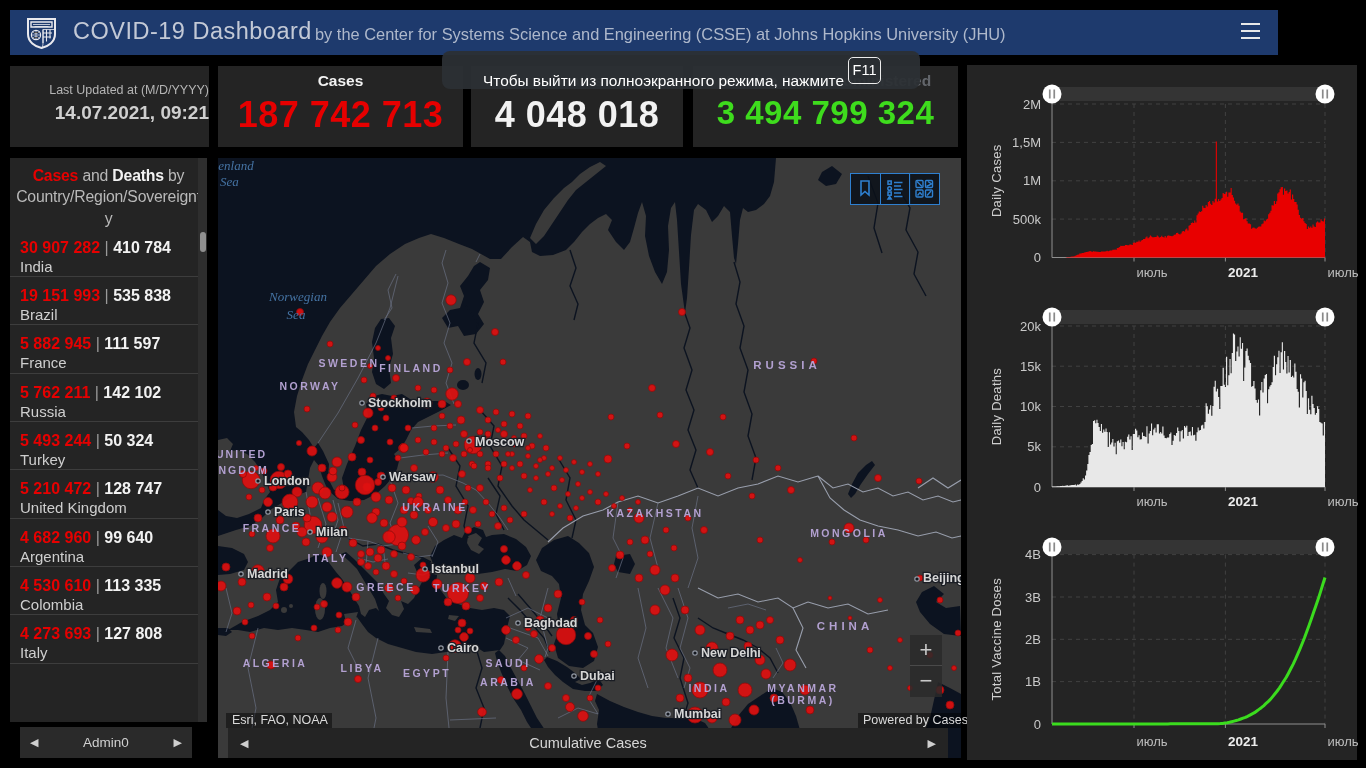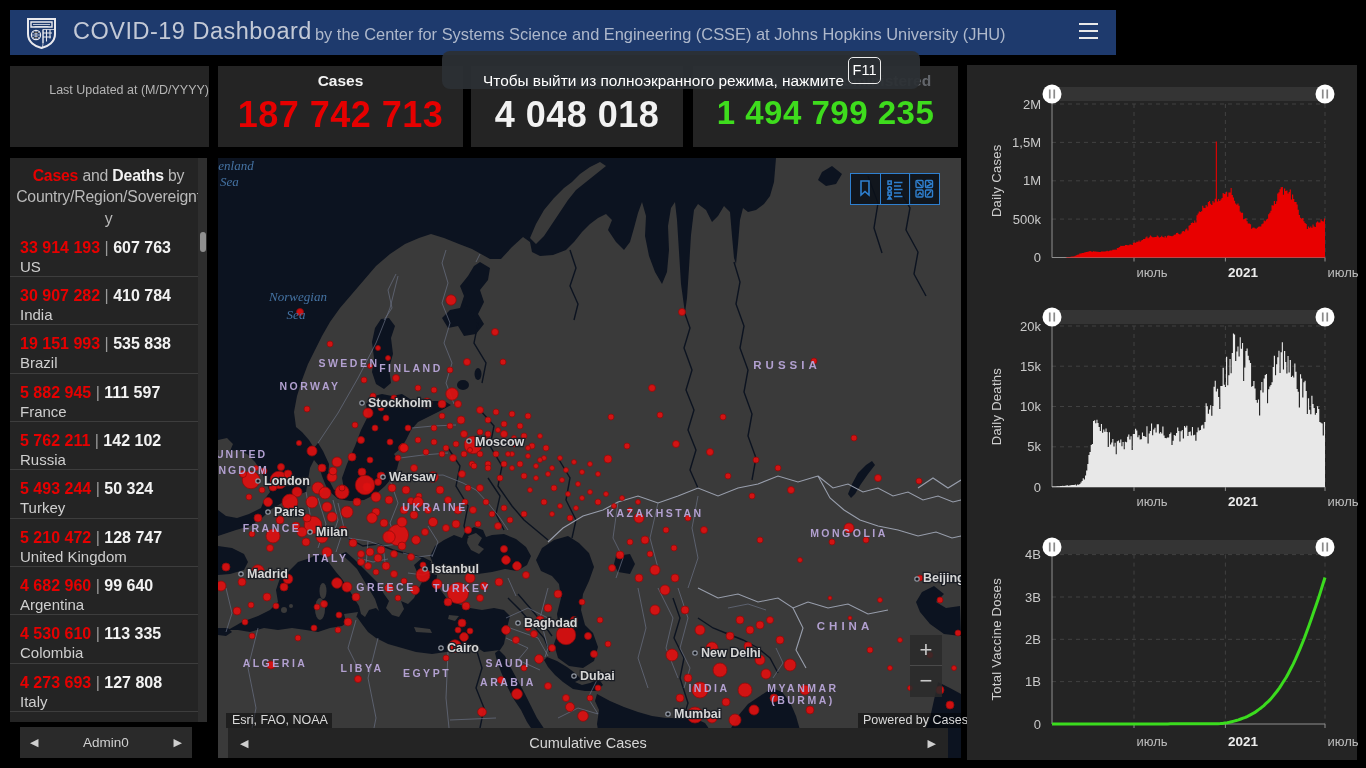--- a/index.html
+++ b/index.html
@@ -1,18 +1,18 @@
 <!DOCTYPE html>
 <html><head><meta charset="utf-8">
 <style>
 * { margin:0; padding:0; box-sizing:border-box; }
 html,body { width:1366px; height:768px; background:#000; overflow:hidden;
   font-family:"Liberation Sans", sans-serif; }
 .abs { position:absolute; }
-#header { position:absolute; left:10px; top:10px; width:1106px; height:45px;
+#header { position:absolute; left:10px; top:10px; width:1268px; height:45px;
   background:#1e3a6d;padding-left:28px; }
 #htitle { position:absolute; left:63px; top:8px; font-size:23.5px; color:#c3c9d6; letter-spacing:0.5px; }
 #hsub { position:absolute; left:305px; top:15px; font-size:16.4px; color:#aeb8cb; }
 #burger { position:absolute; right:18px; top:13px; width:19px; }
 #burger div { height:2.4px; background:#e8e8e8; margin-bottom:4.6px; }
 .panel { position:absolute; background:#242424; }
 .ptitle { text-align:center; font-weight:bold; font-size:15.5px; color:#f2f2f2; padding-top:6px; }
 .pnum { text-align:center; font-weight:bold; font-size:36px; margin-top:4px; letter-spacing:0.5px; white-space:nowrap; }
 #lastupd { left:10px; top:66px; width:199px; height:81px; text-align:right; }
 #lastupd .l1 { font-size:12.5px; color:#b5b5b5; margin-top:17px; }
@@ -72,40 +72,37 @@
   <div id="hsub">by the Center for Systems Science and Engineering (CSSE) at Johns Hopkins University (JHU)</div>
   <div id="burger">
       <div></div>
       <div></div>
       <div></div>
     </div>
 </div>
 
 <div class="panel" id="lastupd">
     <div class="l1">Last Updated at (M/D/YYYY)</div>
+    <div class="l2">14.07.2021, 09:21</div>
   </div>
 <div class="panel" id="pcases">
     <div class="ptitle">Cases</div>
     <div class="pnum" style="color:#e60000">187 742 713</div>
   </div>
 <div class="panel" id="pdeaths">
     <div class="ptitle">Deaths</div>
     <div class="pnum" style="color:#f2f2f2">4 048 018</div>
   </div>
 <div class="panel" id="pvacc">
     <div class="ptitle">Vaccine Doses Administered</div>
-    <div class="pnum" style="color:#3edc1d">1 494 799 235</div>
+    <div class="pnum" style="color:#3edc1d">3 494 799 324</div>
   </div>
 
 <div class="panel" id="sidebar">
   <div id="sbtitle"><span class="red">Cases</span> and <span class="wh">Deaths</span> by<br>Country/Region/Sovereignt<br>y</div>
-  <div class="item">
-      <div class="inum"><span class="ired">33 914 193</span><span class="isep"> | </span><span class="iwhite">607 763</span></div>
-      <div class="iname">US</div>
-    </div>
 <div class="item">
       <div class="inum"><span class="ired">30 907 282</span><span class="isep"> | </span><span class="iwhite">410 784</span></div>
       <div class="iname">India</div>
     </div>
 <div class="item">
       <div class="inum"><span class="ired">19 151 993</span><span class="isep"> | </span><span class="iwhite">535 838</span></div>
       <div class="iname">Brazil</div>
     </div>
 <div class="item">
       <div class="inum"><span class="ired">5 882 945</span><span class="isep"> | </span><span class="iwhite">111 597</span></div>

